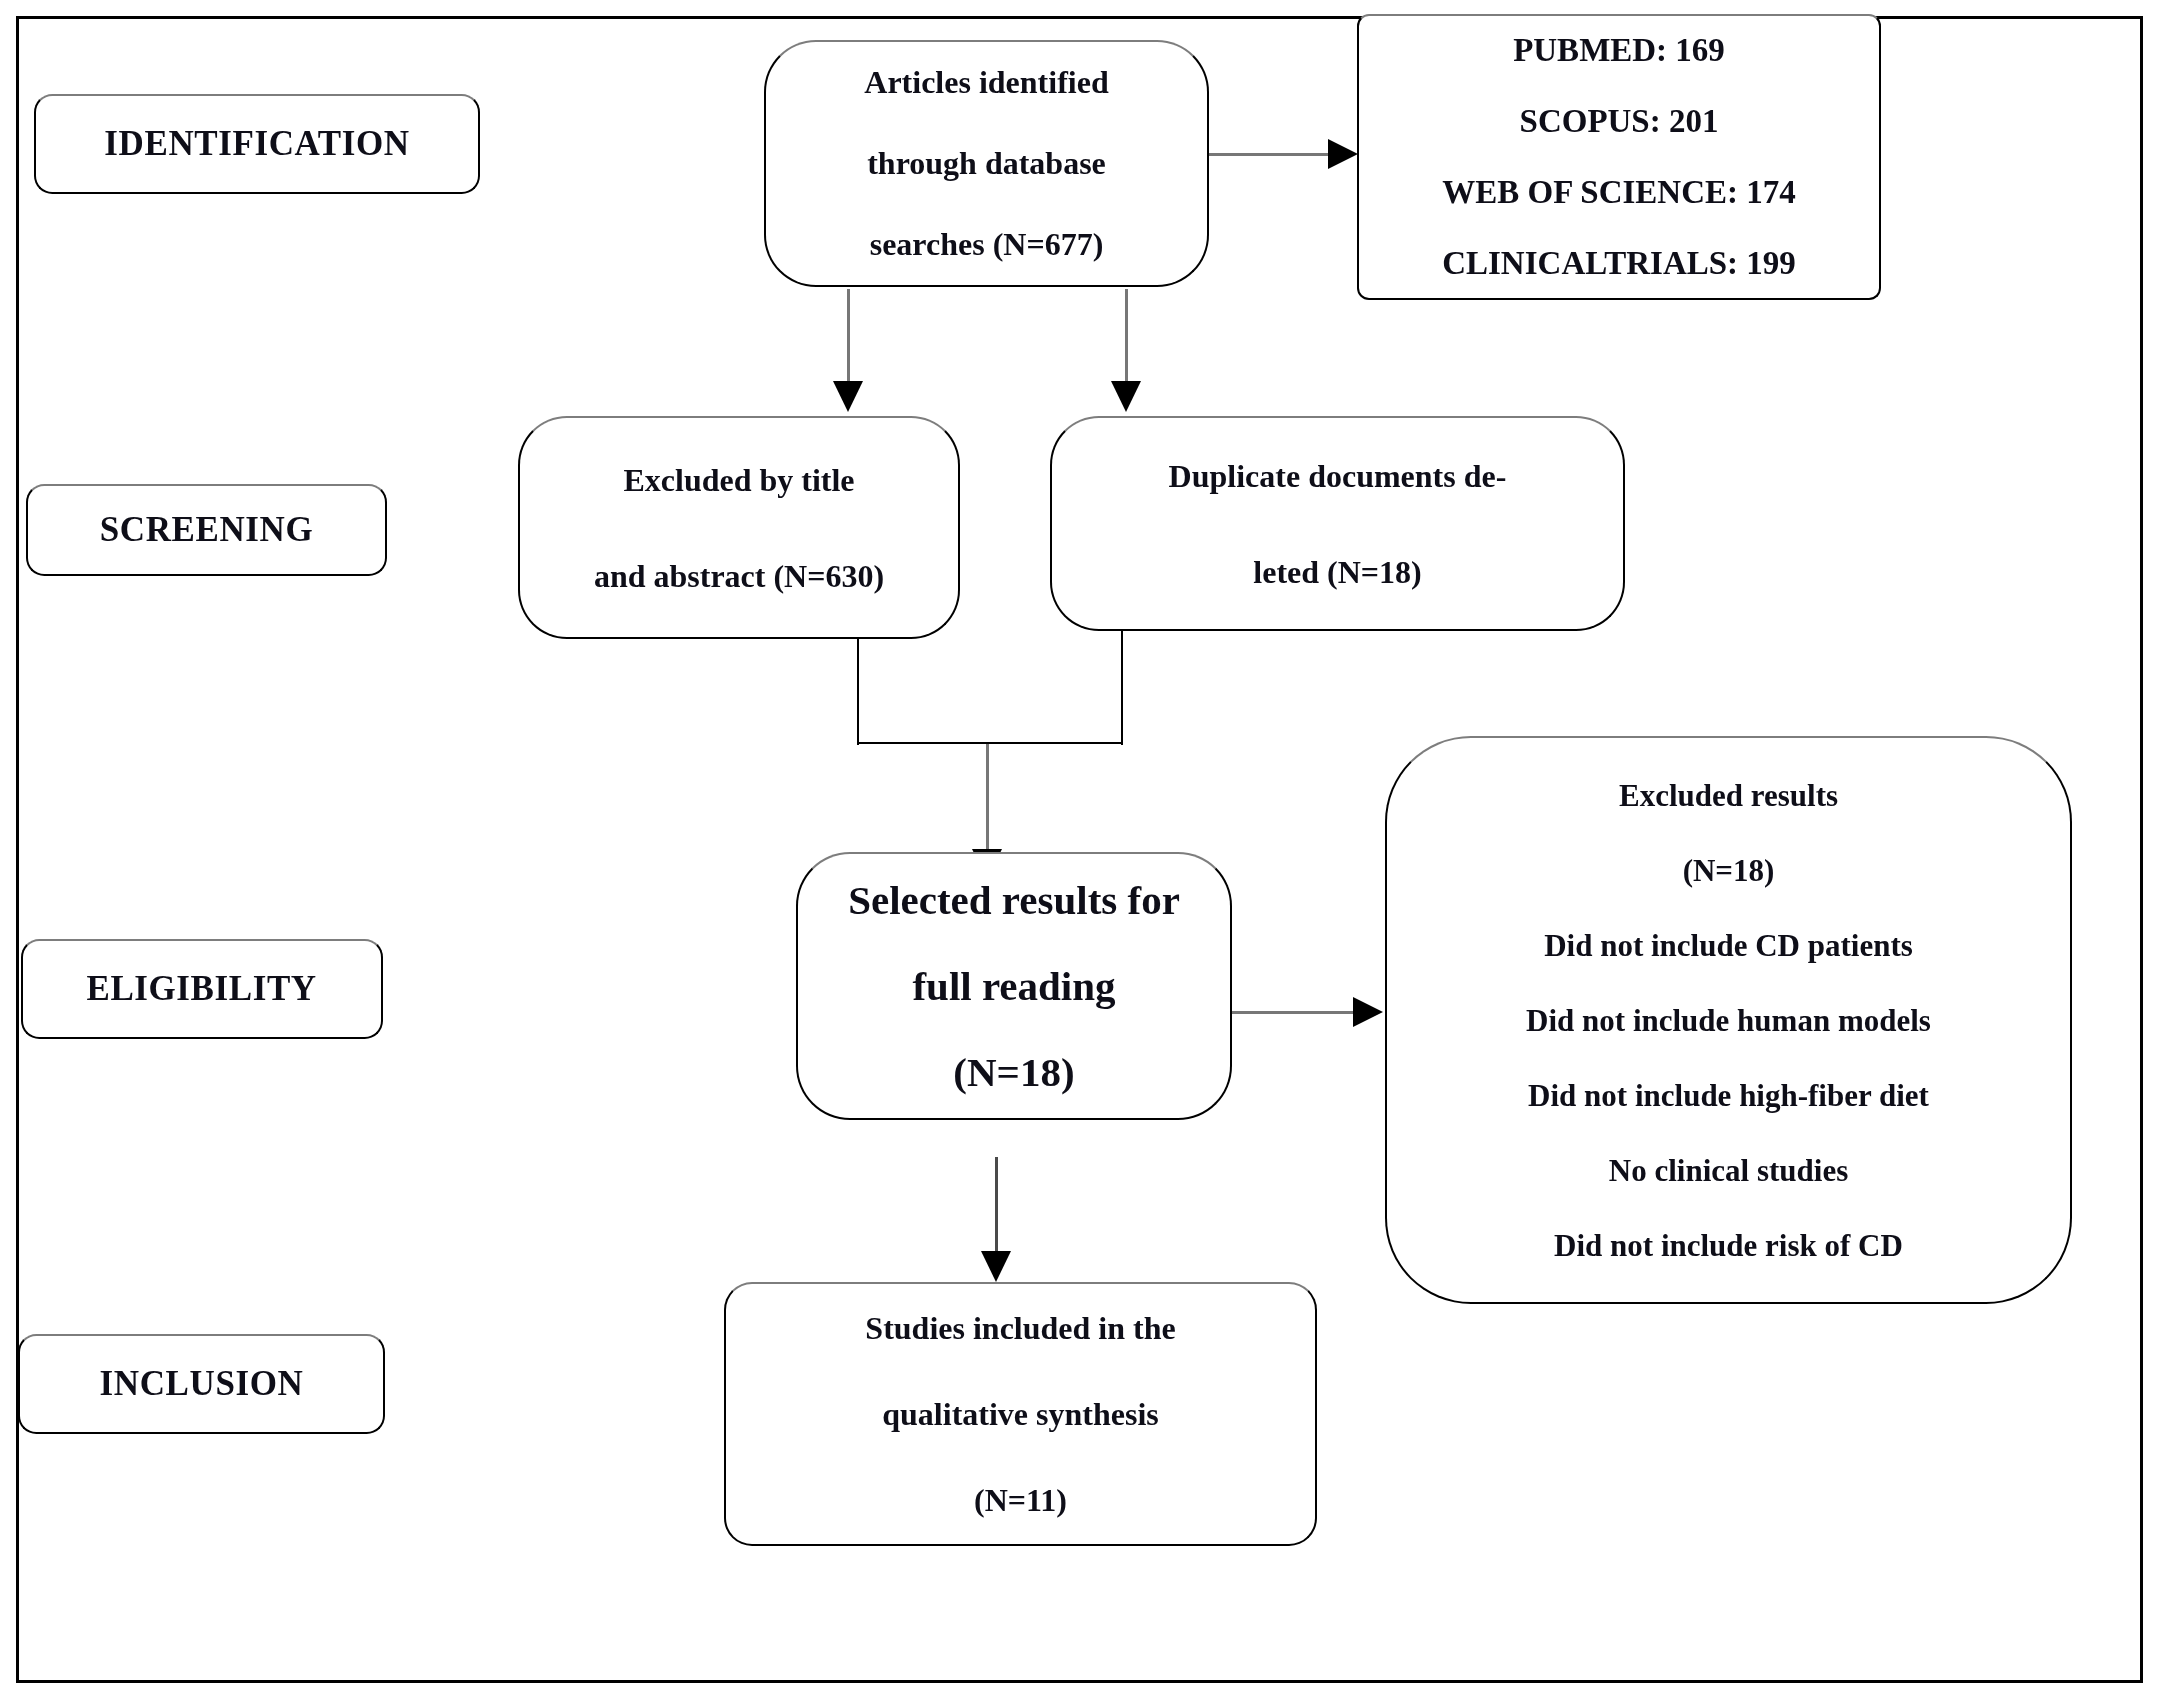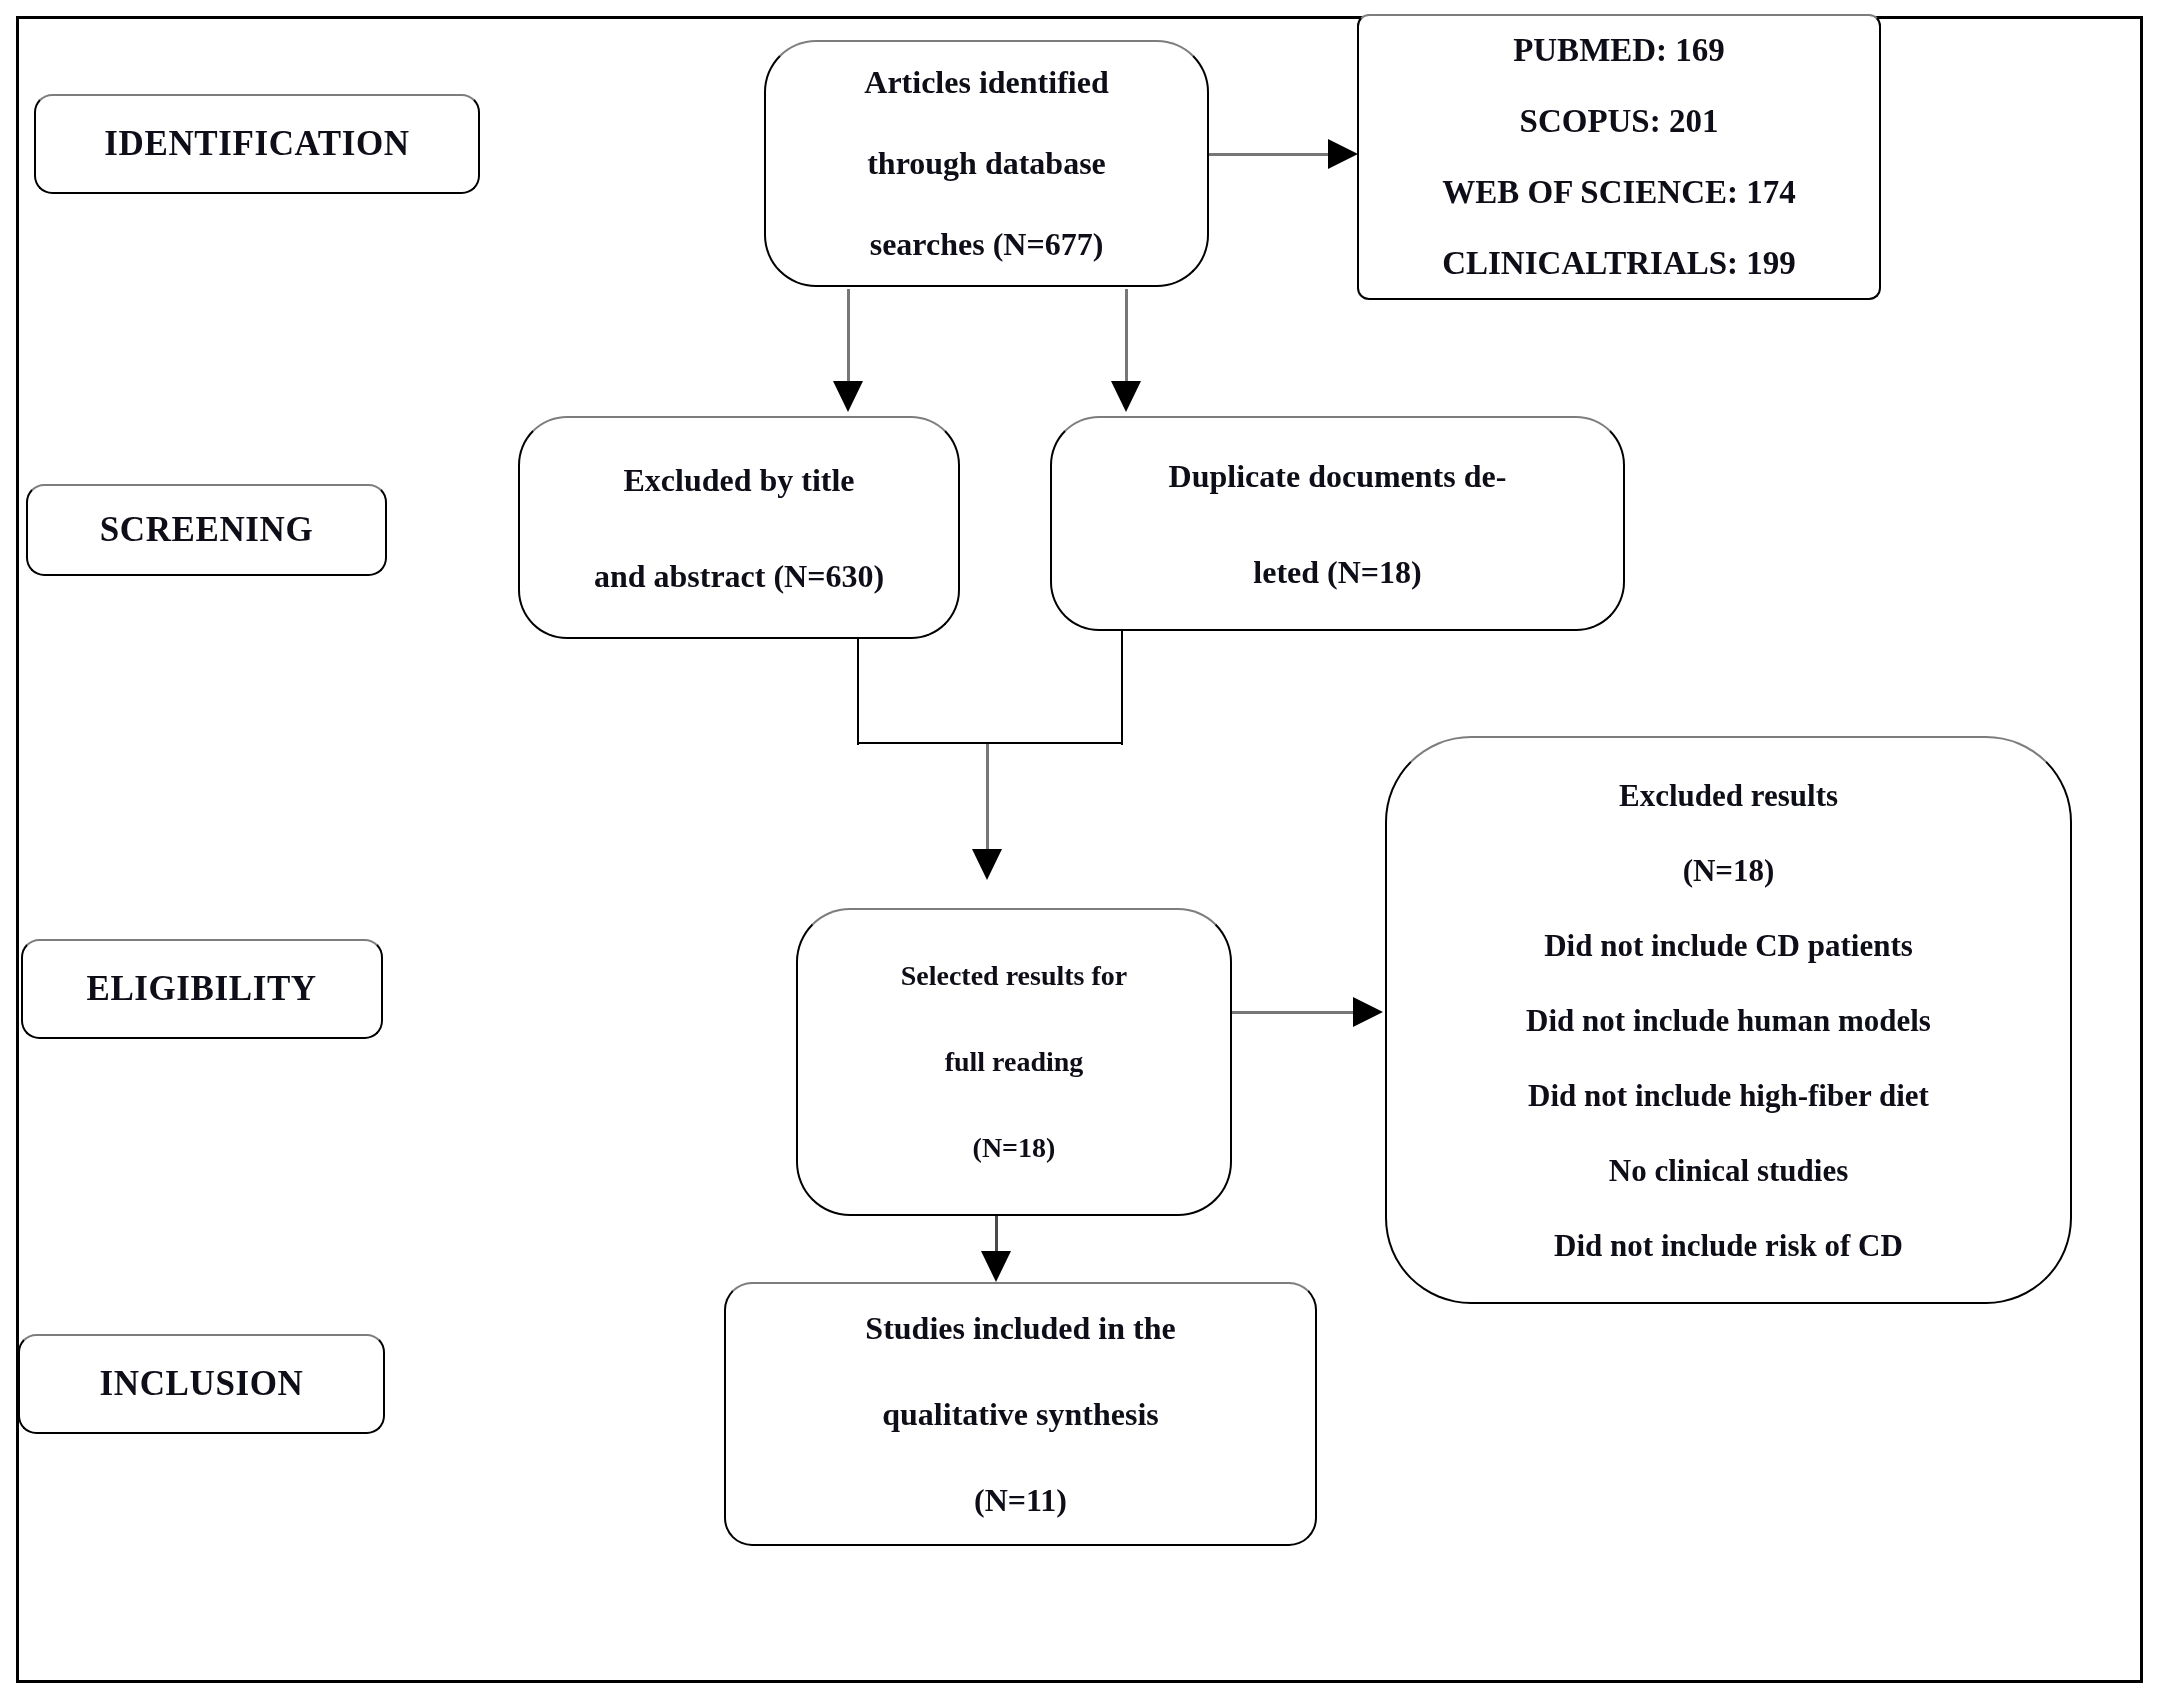--- a/index.html
+++ b/index.html
@@ -47,21 +47,21 @@
 
   
   #box-identified { left: 764px; top: 40px;   width: 445px;  height: 247px; border-radius: 52px;  font-size: 32px; }
   #box-identified .line { line-height: 81px; }
   #box-databases  { left: 1357px; top: 14.3px;   width: 524px;  height: 286px; border-radius: 12px;  font-size: 33px; }
   #box-databases .line { line-height: 71px; }
   #box-excluded-title { left: 518px; top: 416px; width: 442px; height: 223px; border-radius: 49px; font-size: 32px; }
   #box-excluded-title .line { line-height: 96px; }
   #box-duplicates { left: 1050px; top: 416px;  width: 575px; height: 215px; border-radius: 49px;  font-size: 32px; }
   #box-duplicates .line { line-height: 96px; }
-  #box-selected   { left: 796px; top: 908px; width: 436px;  height: 308px; border-radius: 54px;  font-size: 28px; }
+  #box-selected   { left: 796px; top: 852px; width: 436px;  height: 268px; border-radius: 54px;  font-size: 41px; }
   #box-selected .line { line-height: 86px; }
   #box-excluded-results { left: 1385px; top: 736px; width: 687px; height: 568px; border-radius: 86px; font-size: 31px; }
   #box-excluded-results .line { line-height: 75px; }
   #box-included   { left: 724px; top: 1282px; width: 593px; height: 264px; border-radius: 28px;  font-size: 32px; }
   #box-included .line { line-height: 86px; }
 
   
   .stem-h { position: absolute; background: #777777; height: 2.9px; z-index: 1; }
   .stem-v { position: absolute; background: #777777; width: 2.9px;  z-index: 1; }
   .plain-v { position: absolute; background: #000000; width: 2.3px; z-index: 1; }

